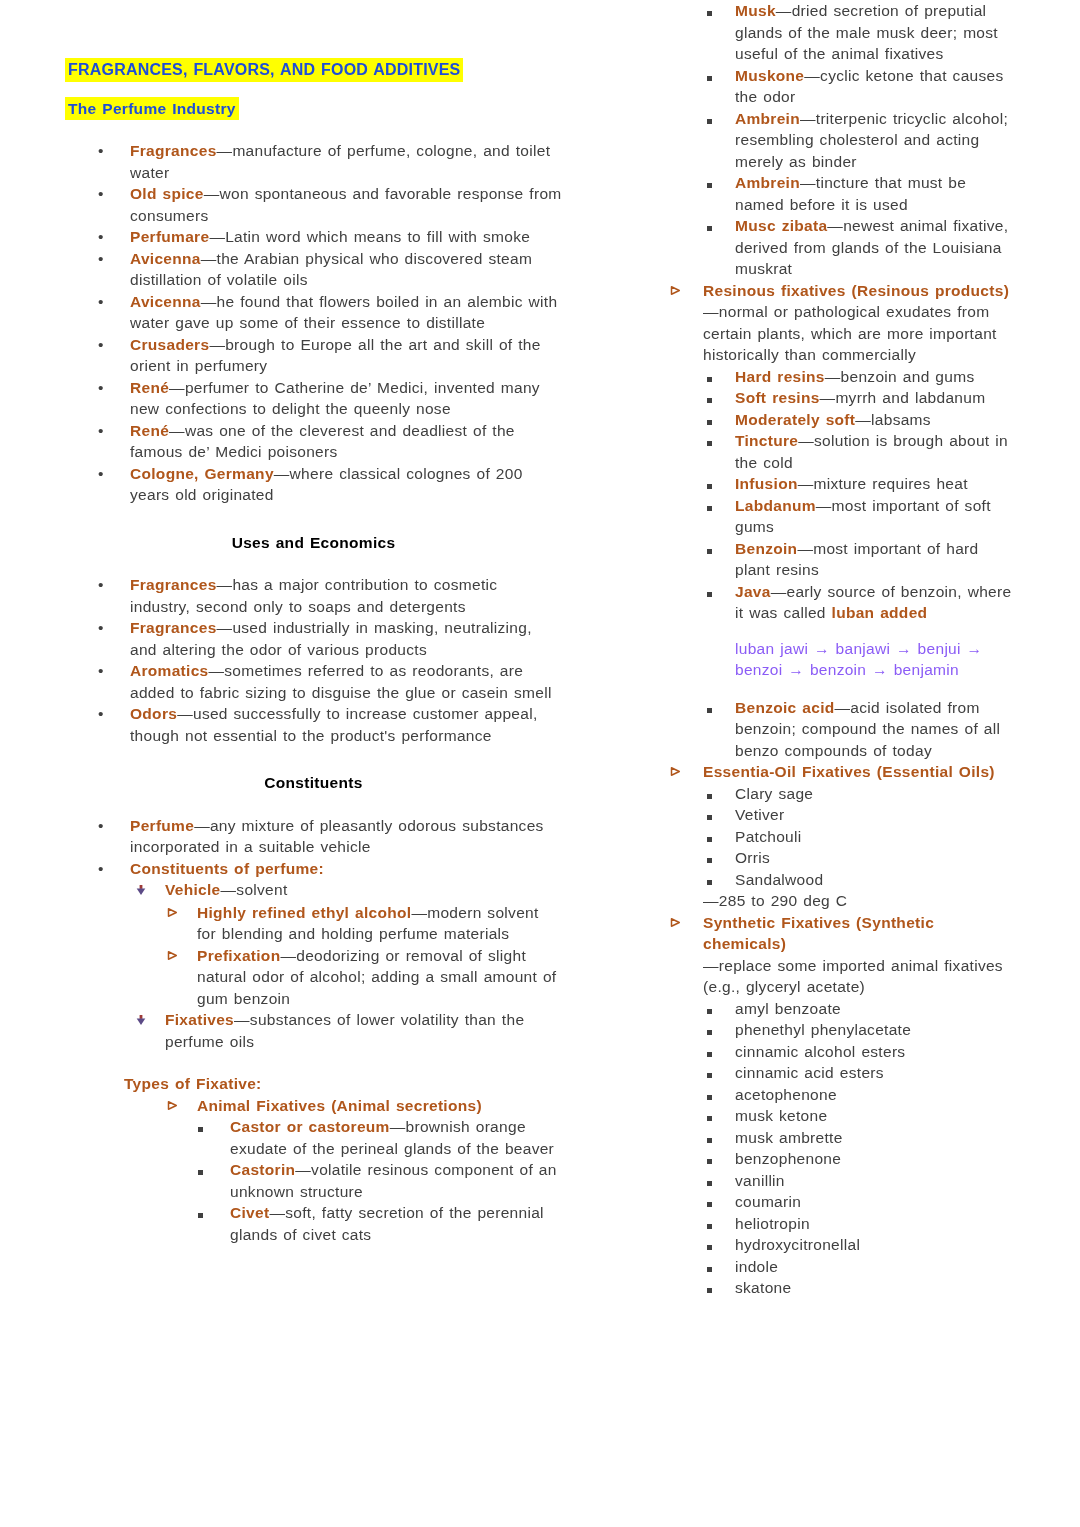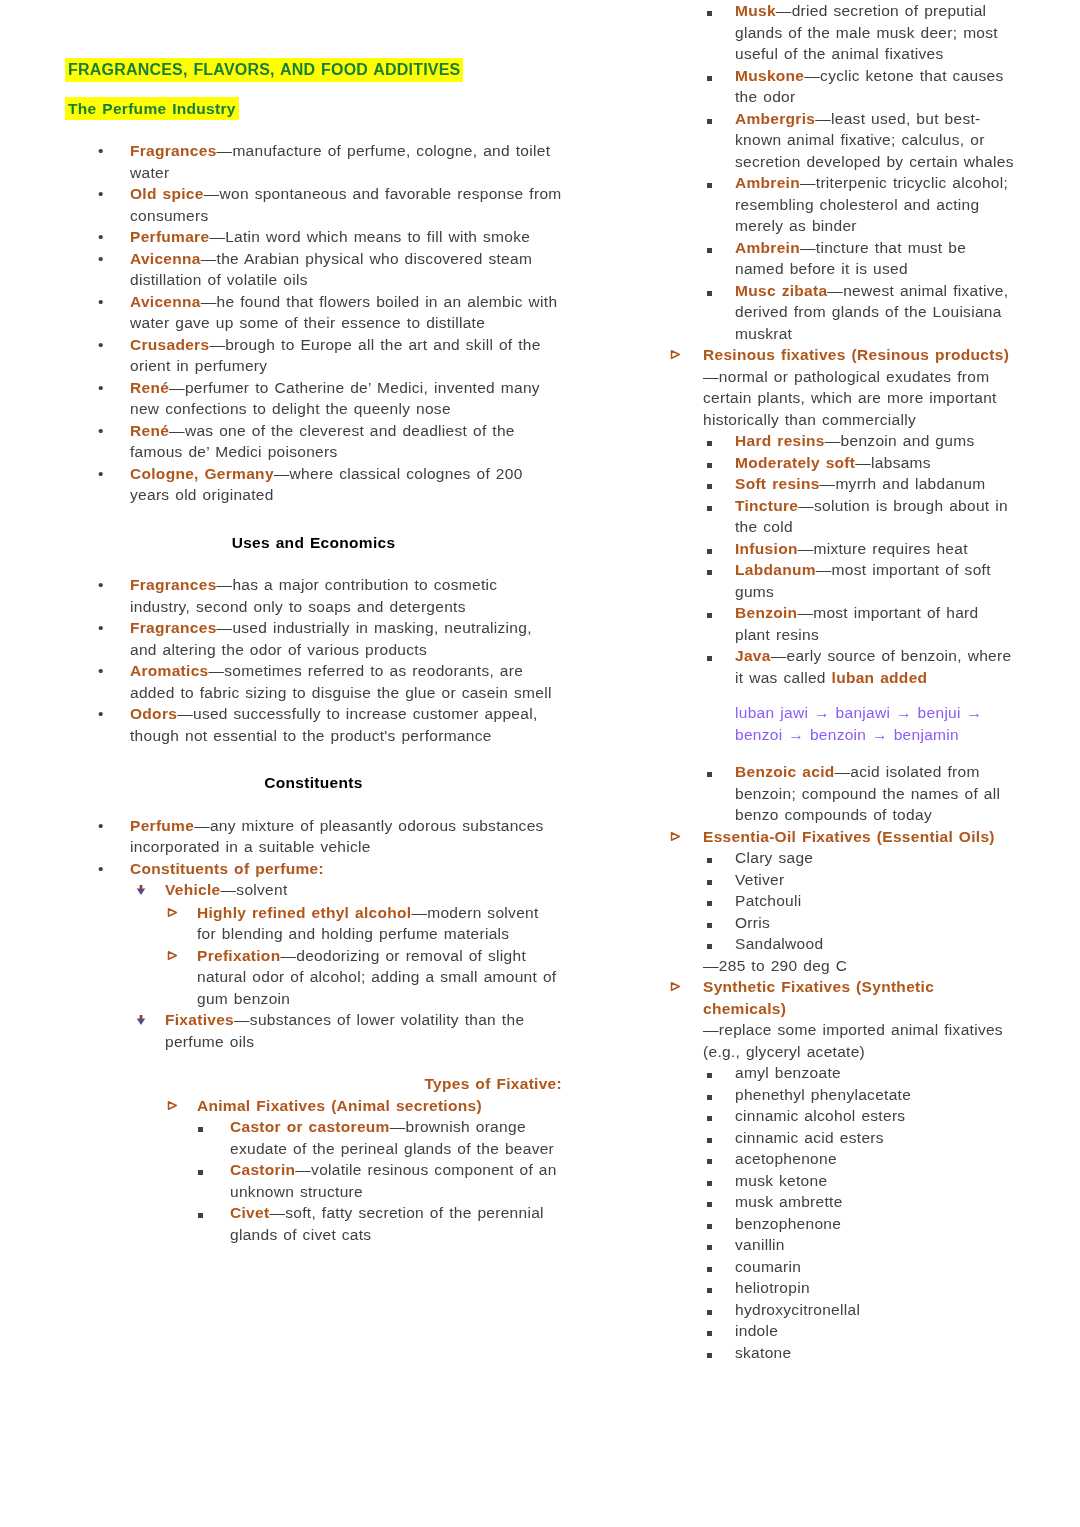--- a/index.html
+++ b/index.html
@@ -5,34 +5,34 @@
   html,body{margin:0;padding:0;background:#e8e8e8;}
   #page{
     position:relative; width:1080px; height:1527px; background:#ffffff;
     font-family:"Liberation Sans","DejaVu Sans",sans-serif;
     font-size:15.5px; line-height:21.5px; color:#404040;
     letter-spacing:.3px; word-spacing:1.2px; overflow:hidden;
   }
   .col{position:absolute; top:0;}
   #leftcol{left:65px; width:497px; padding-top:58px;}
   #rightcol{left:670px; width:347px; }
-  .hl{display:inline-block; background:#FFFF00; color:#15803d; font-weight:bold; padding:1px 3px;}
+  .hl{display:inline-block; background:#FFFF00; color:#1d4ed8; font-weight:bold; padding:1px 3px;}
   #doc-title{font-size:16px; letter-spacing:.2px;}
   #doc-subtitle{margin-top:15px;}
   .bluehead{color:#000000; font-weight:bold; text-align:center; margin:26px 0 21px 0;}
   .term{color:#B0561B; font-weight:bold;}
   .li{display:flex; align-items:flex-start;}
   .blt{flex:none; text-align:left;}
   .txt{flex:1 1 auto; min-width:0;}
   
   .l1 .blt{margin-left:33px; width:32px; color:#404040;}
   .l2 .blt{margin-left:70px; width:30px;}
   .l3 .blt{margin-left:102px; width:30px;}
   .l4 .blt{margin-left:133px; width:32px;}
-  .plainhead{margin-left:100px;text-align:right;}
+  .plainhead{margin-left:59px;}
   
   .r-arrow .blt{margin-left:0; width:33px;}
   .r-sq .blt{margin-left:37px; width:28px;}
   .evo{color:#8b5cf6; margin:14px 0 16px 65px;}
   .note{margin-left:33px;}
   .mt1{margin-top:21px;}
   .sq{display:inline-block; width:5px; height:5px; background:#404040; margin-top:8px;}
   svg.clv{width:12px; height:12px; margin-top:5px;}
   svg.ar{width:11px; height:11px; margin-top:5px;}
   .gap-top{margin-top:20px;}
@@ -194,24 +194,20 @@
       <div class="li r-sq">
         <span class="blt"><span class="sq"></span></span>
         <span class="txt"><b class="term">Musk</b><span>—dried secretion of preputial glands of the male musk deer; most useful of the animal fixatives</span></span>
       </div>
 
       <div class="li r-sq">
         <span class="blt"><span class="sq"></span></span>
         <span class="txt"><b class="term">Muskone</b><span>—cyclic ketone that causes the odor</span></span>
       </div>
 
-      <div class="li r-sq">
-        <span class="blt"><span class="sq"></span></span>
-        <span class="txt"><b class="term">Ambergris</b><span>—least used, but best-known animal fixative; calculus, or secretion developed by certain whales</span></span>
-      </div>
 
       <div class="li r-sq">
         <span class="blt"><span class="sq"></span></span>
         <span class="txt"><b class="term">Ambrein</b><span>—triterpenic tricyclic alcohol; resembling cholesterol and acting merely as binder</span></span>
       </div>
 
       <div class="li r-sq">
         <span class="blt"><span class="sq"></span></span>
         <span class="txt"><b class="term">Ambrein</b><span>—tincture that must be named before it is used</span></span>
       </div>
@@ -231,26 +227,26 @@
       </span>
     </div>
 
       <div class="li r-sq">
         <span class="blt"><span class="sq"></span></span>
         <span class="txt"><b class="term">Hard resins</b><span>—benzoin and gums</span><b class="term"></b></span>
       </div>
 
       <div class="li r-sq">
         <span class="blt"><span class="sq"></span></span>
+        <span class="txt"><b class="term">Soft resins</b><span>—myrrh and labdanum</span><b class="term"></b></span>
+      </div>
+
+      <div class="li r-sq">
+        <span class="blt"><span class="sq"></span></span>
         <span class="txt"><b class="term">Moderately soft</b><span>—labsams</span><b class="term"></b></span>
-      </div>
-
-      <div class="li r-sq">
-        <span class="blt"><span class="sq"></span></span>
-        <span class="txt"><b class="term">Soft resins</b><span>—myrrh and labdanum</span><b class="term"></b></span>
       </div>
 
       <div class="li r-sq">
         <span class="blt"><span class="sq"></span></span>
         <span class="txt"><b class="term">Tincture</b><span>—solution is brough about in the cold</span><b class="term"></b></span>
       </div>
 
       <div class="li r-sq">
         <span class="blt"><span class="sq"></span></span>
         <span class="txt"><b class="term">Infusion</b><span>—mixture requires heat</span><b class="term"></b></span>

